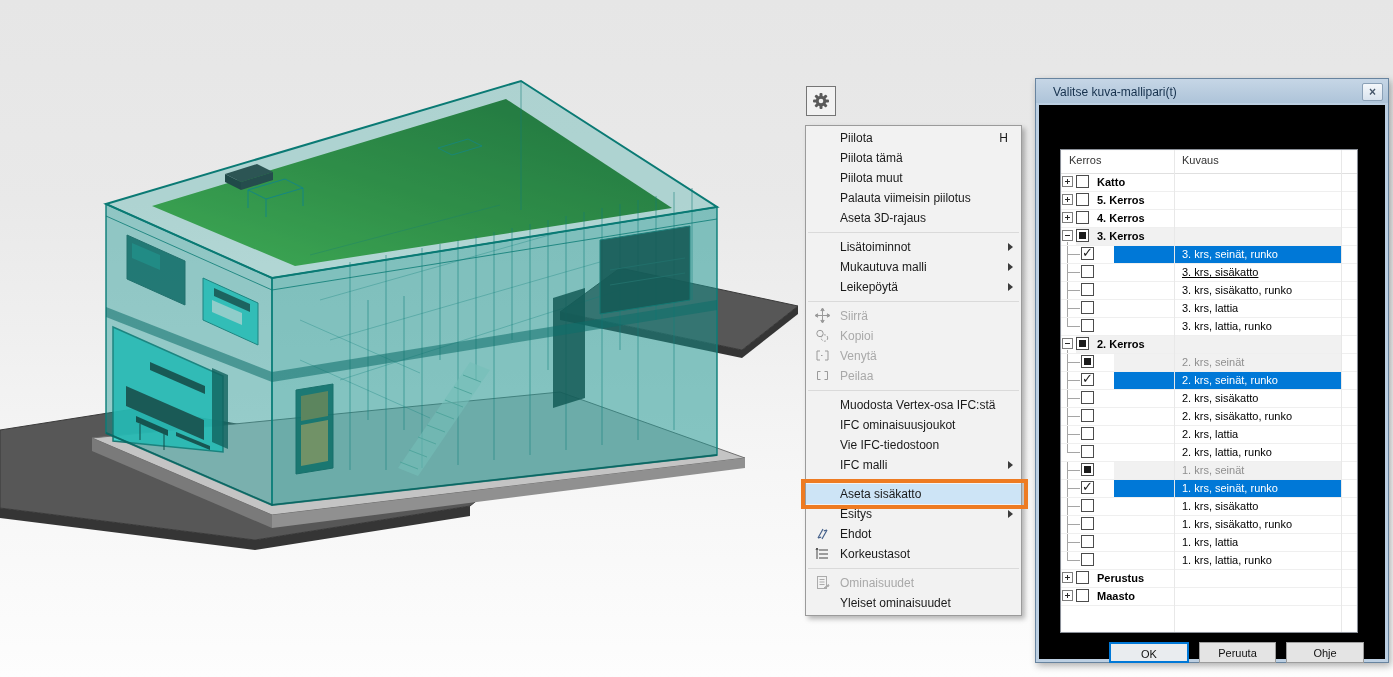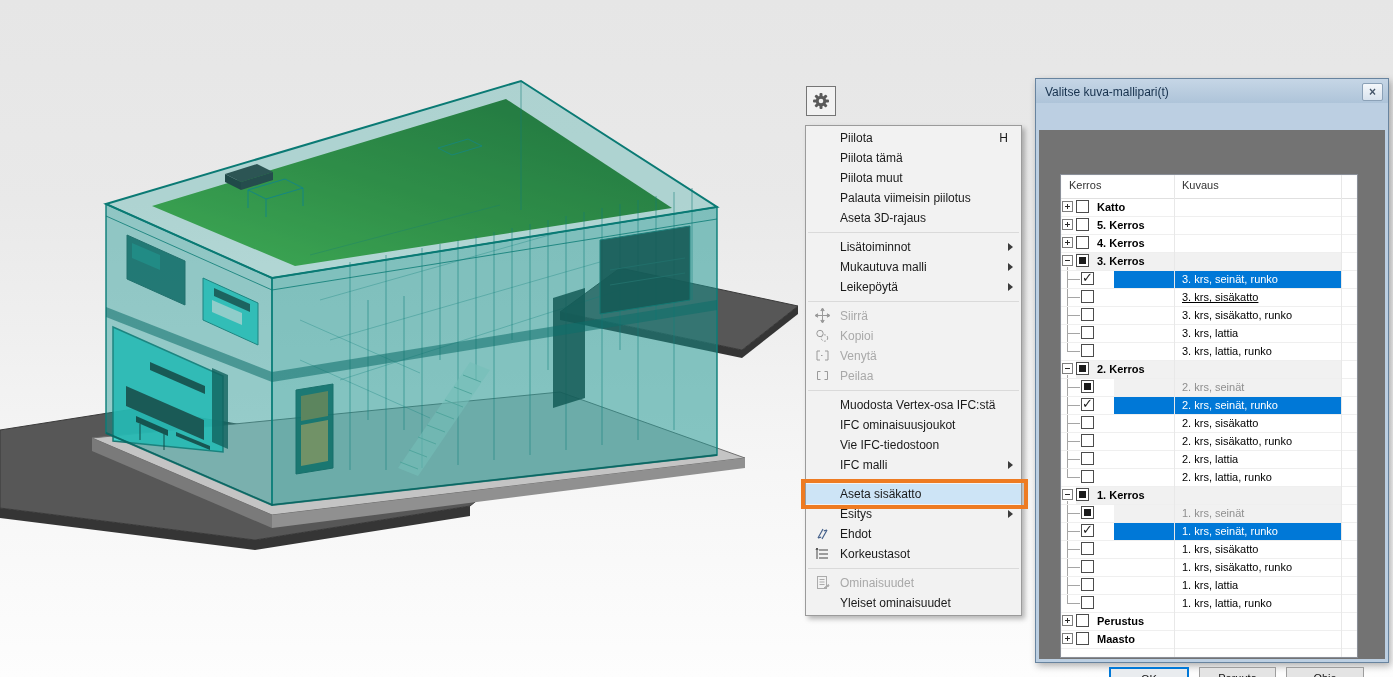--- a/index.html
+++ b/index.html
@@ -34,25 +34,25 @@
   .mi .arrow{position:absolute;right:8px;top:6px;width:0;height:0;
     border-left:5px solid #3c3c3c;border-top:4px solid transparent;border-bottom:4px solid transparent;}
   .mi .ic{position:absolute;left:9px;top:2px;width:16px;height:16px;}
   .msep{height:1px;background:#dadada;margin:4px 2px;}
   .annotation{position:absolute;left:801px;top:479px;width:227px;height:30px;
     border:4px solid var(--annotation-orange);box-sizing:border-box;pointer-events:none;z-index:60;}
   
   .dialog{position:absolute;left:1035px;top:78px;width:354px;height:585px;background:#bccfe2;
     border:1px solid #68849f;box-shadow:2px 3px 7px rgba(0,0,0,.3);box-sizing:border-box;}
   .dlg-title{height:24px;background:linear-gradient(180deg,#c6d6e6,#aec4d9);
-    font-size:12px;color:#15304c;line-height:26px;padding-left:9px;}
+    font-size:12px;color:#15304c;line-height:26px;padding-left:17px;}
   .dlg-close{position:absolute;top:4px;right:5px;width:21px;height:18px;box-sizing:border-box;
     background:linear-gradient(180deg,#f5f8fb,#d9e3ee);border:1px solid #8ba1b7;border-radius:2px;
     color:#45566a;font-size:12px;font-weight:bold;text-align:center;line-height:16px;cursor:default;}
-  .dlg-body{position:absolute;left:3px;right:3px;top:26px;bottom:3px;background:#737373;margin-top:25px;}
+  .dlg-body{position:absolute;left:3px;right:3px;top:26px;bottom:3px;background:#000000;}
   .tree{position:absolute;left:21px;top:44px;width:298px;height:484px;background:#fff;
     border:1px solid #8a8f98;box-shadow:inset 0 0 0 1px #fbfbfb;box-sizing:border-box;overflow:hidden;}
   .thead{position:relative;height:23px;border-bottom:1px solid #e0e0e0;font-size:11px;color:#333;}
   .thead .h1{position:absolute;left:8px;top:4px;}
   .thead .h2{position:absolute;left:121px;top:4px;}
   .colline{position:absolute;top:0;bottom:0;width:1px;background:#e8e8e8;}
   .trow{position:relative;height:17px;border-bottom:1px solid #efefef;font-size:11px;}
   .band{position:absolute;top:0;bottom:0;}
   .rowlabel{position:absolute;top:2px;white-space:nowrap;z-index:2;}
   .exp{position:absolute;left:1px;top:2px;width:11px;height:11px;border:1px solid #7e7e7e;
@@ -381,31 +381,20 @@
             <div class="cb" style="left: 20px;"></div>
             <div class="rowlabel" style="left: 121px; color: rgb(0, 0, 0);">2. krs, lattia</div>
           </div>
           <div class="trow">
             <div class="tline" style="left: 6px; top: 0px; width: 1px; height: 9px;"></div>
             <div class="tline" style="left: 6px; top: 8px; width: 13px; height: 1px;"></div>
             <div class="cb" style="left: 20px;"></div>
             <div class="rowlabel" style="left: 121px; color: rgb(0, 0, 0);">2. krs, lattia, runko</div>
           </div>
           <div class="trow">
-            <div class="band" style="left: 15px; width: 265px; background: rgb(241, 241, 241);"></div>
-            <div class="exp">
-              <span class="hb"></span>
-            </div>
-            <div class="tline" style="left: 6px; top: 14px; bottom: 0px; width: 1px;"></div>
-            <div class="cb" style="left: 15px;">
-              <span class="part"></span>
-            </div>
-            <div class="rowlabel" style="left: 36px; font-weight: bold; color: rgb(0, 0, 0);">1. Kerros</div>
-          </div>
-          <div class="trow">
             <div class="band" style="left: 53px; width: 227px; background: rgb(241, 241, 241);"></div>
             <div class="tline" style="left: 6px; top: 0px; width: 1px; height: 17px;"></div>
             <div class="tline" style="left: 6px; top: 8px; width: 13px; height: 1px;"></div>
             <div class="cb" style="left: 20px;">
               <span class="part"></span>
             </div>
             <div class="rowlabel" style="left: 121px; color: rgb(143, 143, 143);">1. krs, seinät</div>
           </div>
           <div class="trow">
             <div class="band" style="left: 53px; width: 227px; background: var(--accent-blue);"></div>

